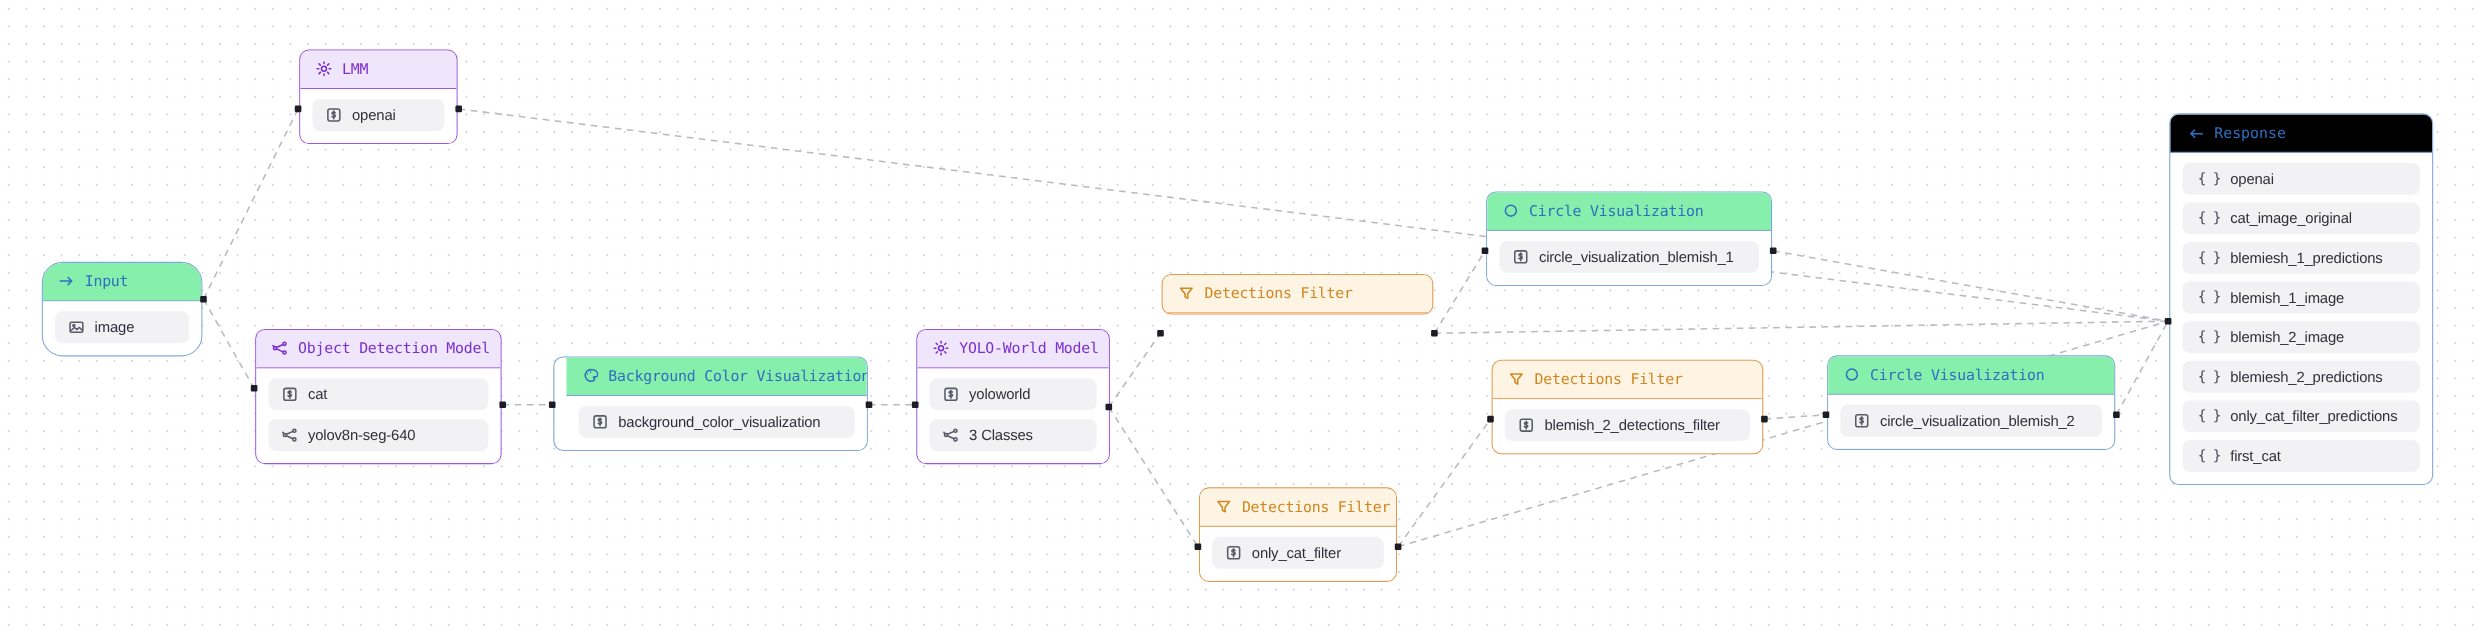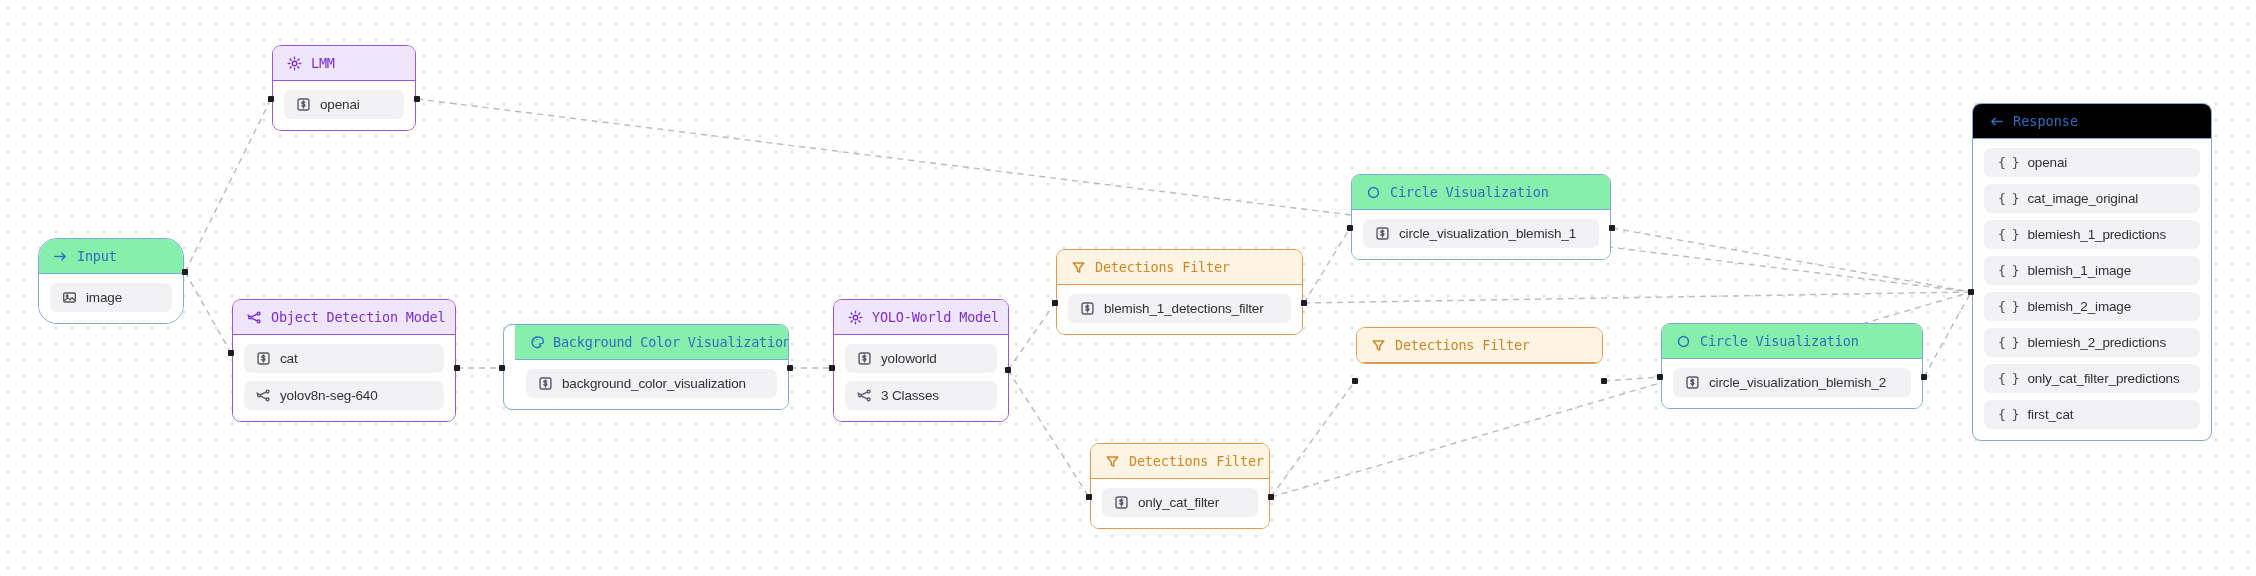--- a/index.html
+++ b/index.html
@@ -36,21 +36,21 @@
     position: absolute;
     z-index: 2;
     border-radius: 9px;
     background: #ffffff;
     border: 1.4px solid #c9c9d4;
     overflow: hidden;
   }
 
   .node-header {
     display: flex;
-    align-items: flex-end;
+    align-items: flex-start;
     gap: 9px;
     padding: 9px 14px;
     font-family: "DejaVu Sans Mono", "Liberation Mono", monospace;
     font-size: 13.5px;
     letter-spacing: -0.2px;
     white-space: nowrap;
     border-bottom: 1.4px solid transparent;
   }
 
   .node-body {
@@ -311,40 +311,40 @@
     </div>
     <div class="node v-orange" style="left: 1056px; top: 249px; width: 247px;">
       <div class="node-header">
         <span class="hicon">
           <svg viewBox="0 0 16 16" stroke-width="1.5" stroke-linecap="round" stroke-linejoin="round">
             <path d="M2.4 3.2h11.2L9.3 8.6v4.4L6.7 11.6V8.6Z"></path>
           </svg>
         </span>
         <span>Detections Filter</span>
       </div>
-      <div class="node-body">
-        <div class="row">
-          <span class="ricon">
-            <svg viewBox="0 0 16 16" stroke-width="1.5" stroke-linecap="round" stroke-linejoin="round">
-              <rect x="2.2" y="2.2" width="11.6" height="11.6" rx="2"></rect>
-              <path d="M9.3 5.9c-.3-.5-.9-.8-1.5-.8-.9 0-1.5.5-1.5 1.2 0 1.6 3.2.8 3.2 2.5 0 .8-.7 1.3-1.7 1.3-.7 0-1.3-.3-1.6-.8M8 4.2v7.6"></path>
-            </svg>
-          </span>
-          <span class="row-label">blemish_1_detections_filter</span>
-        </div>
-      </div>
     </div>
     <div class="node v-orange" style="left: 1356px; top: 327px; width: 247px;">
       <div class="node-header">
         <span class="hicon">
           <svg viewBox="0 0 16 16" stroke-width="1.5" stroke-linecap="round" stroke-linejoin="round">
             <path d="M2.4 3.2h11.2L9.3 8.6v4.4L6.7 11.6V8.6Z"></path>
           </svg>
         </span>
         <span>Detections Filter</span>
+      </div>
+      <div class="node-body">
+        <div class="row">
+          <span class="ricon">
+            <svg viewBox="0 0 16 16" stroke-width="1.5" stroke-linecap="round" stroke-linejoin="round">
+              <rect x="2.2" y="2.2" width="11.6" height="11.6" rx="2"></rect>
+              <path d="M9.3 5.9c-.3-.5-.9-.8-1.5-.8-.9 0-1.5.5-1.5 1.2 0 1.6 3.2.8 3.2 2.5 0 .8-.7 1.3-1.7 1.3-.7 0-1.3-.3-1.6-.8M8 4.2v7.6"></path>
+            </svg>
+          </span>
+          <span class="row-label">blemish_2_detections_filter</span>
+        </div>
       </div>
     </div>
     <div class="node v-orange" style="left: 1090px; top: 443px; width: 180px;">
       <div class="node-header">
         <span class="hicon">
           <svg viewBox="0 0 16 16" stroke-width="1.5" stroke-linecap="round" stroke-linejoin="round">
             <path d="M2.4 3.2h11.2L9.3 8.6v4.4L6.7 11.6V8.6Z"></path>
           </svg>
         </span>
         <span>Detections Filter</span>

